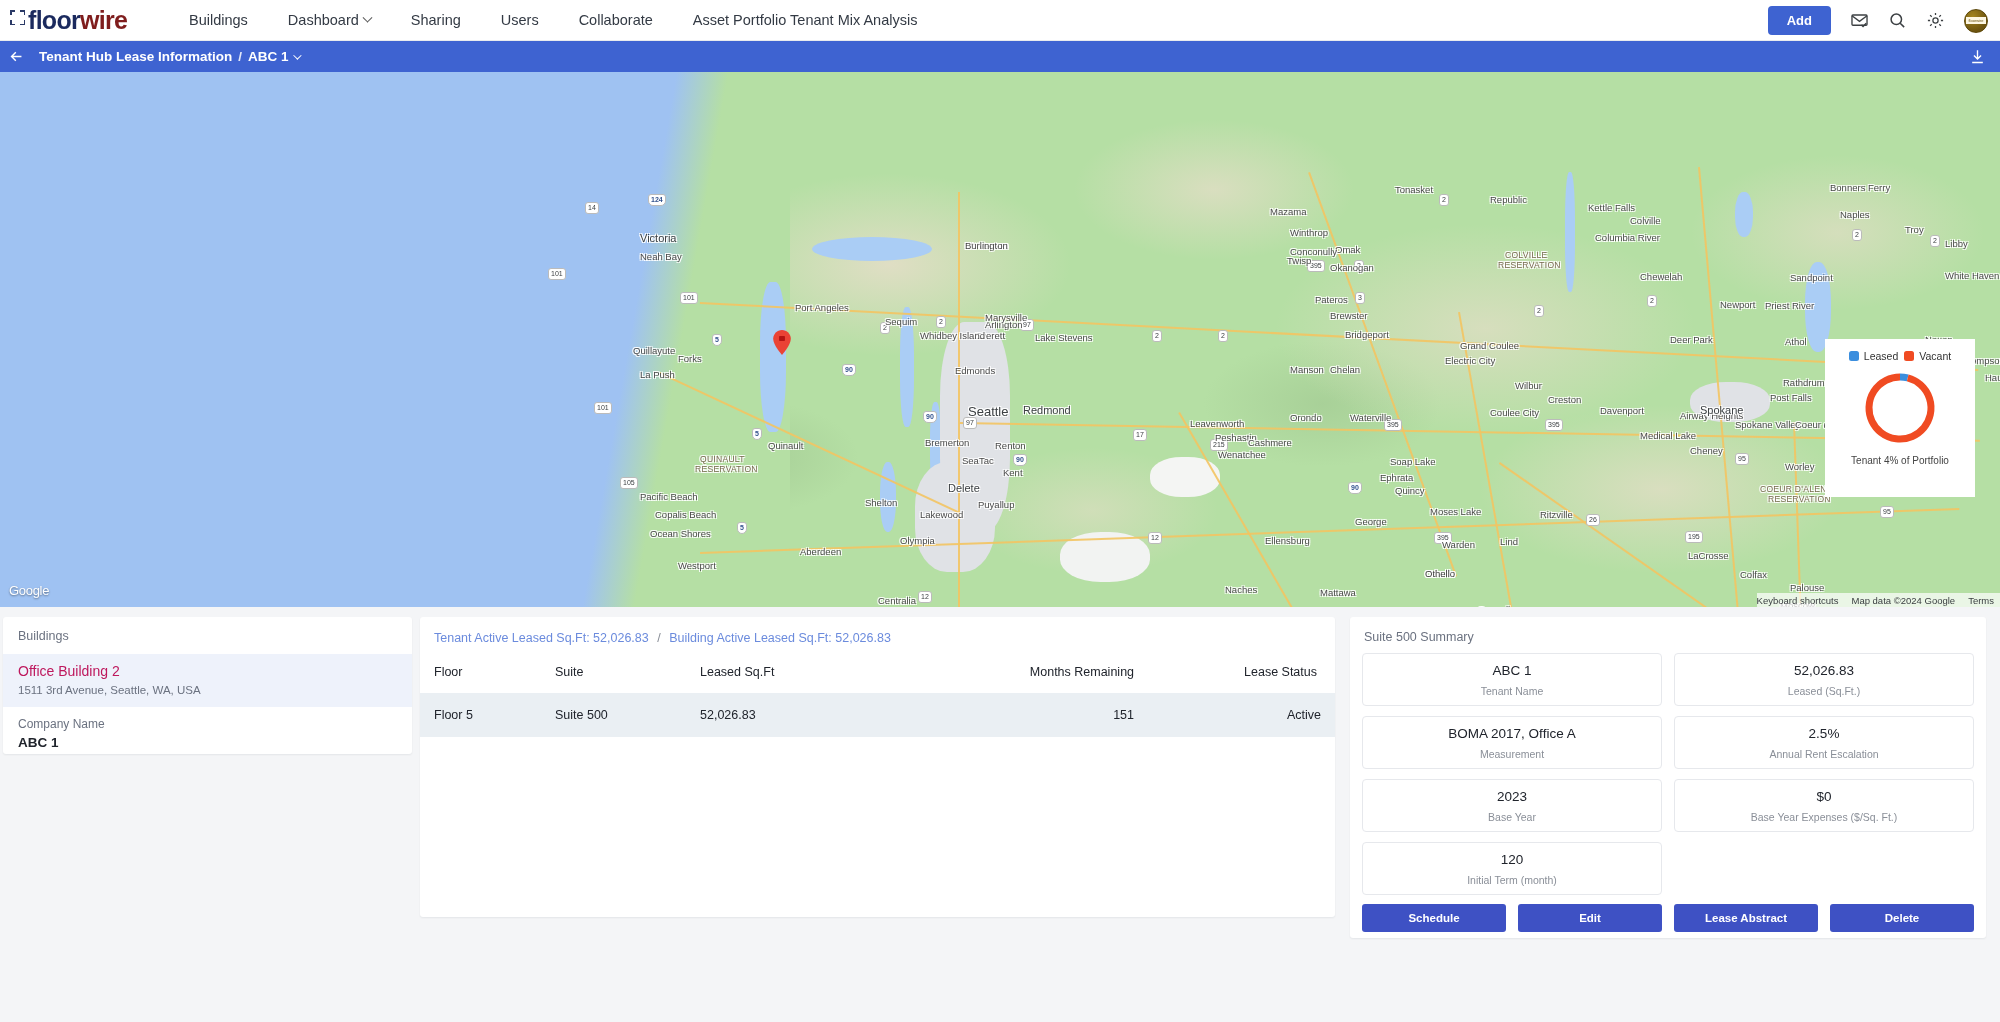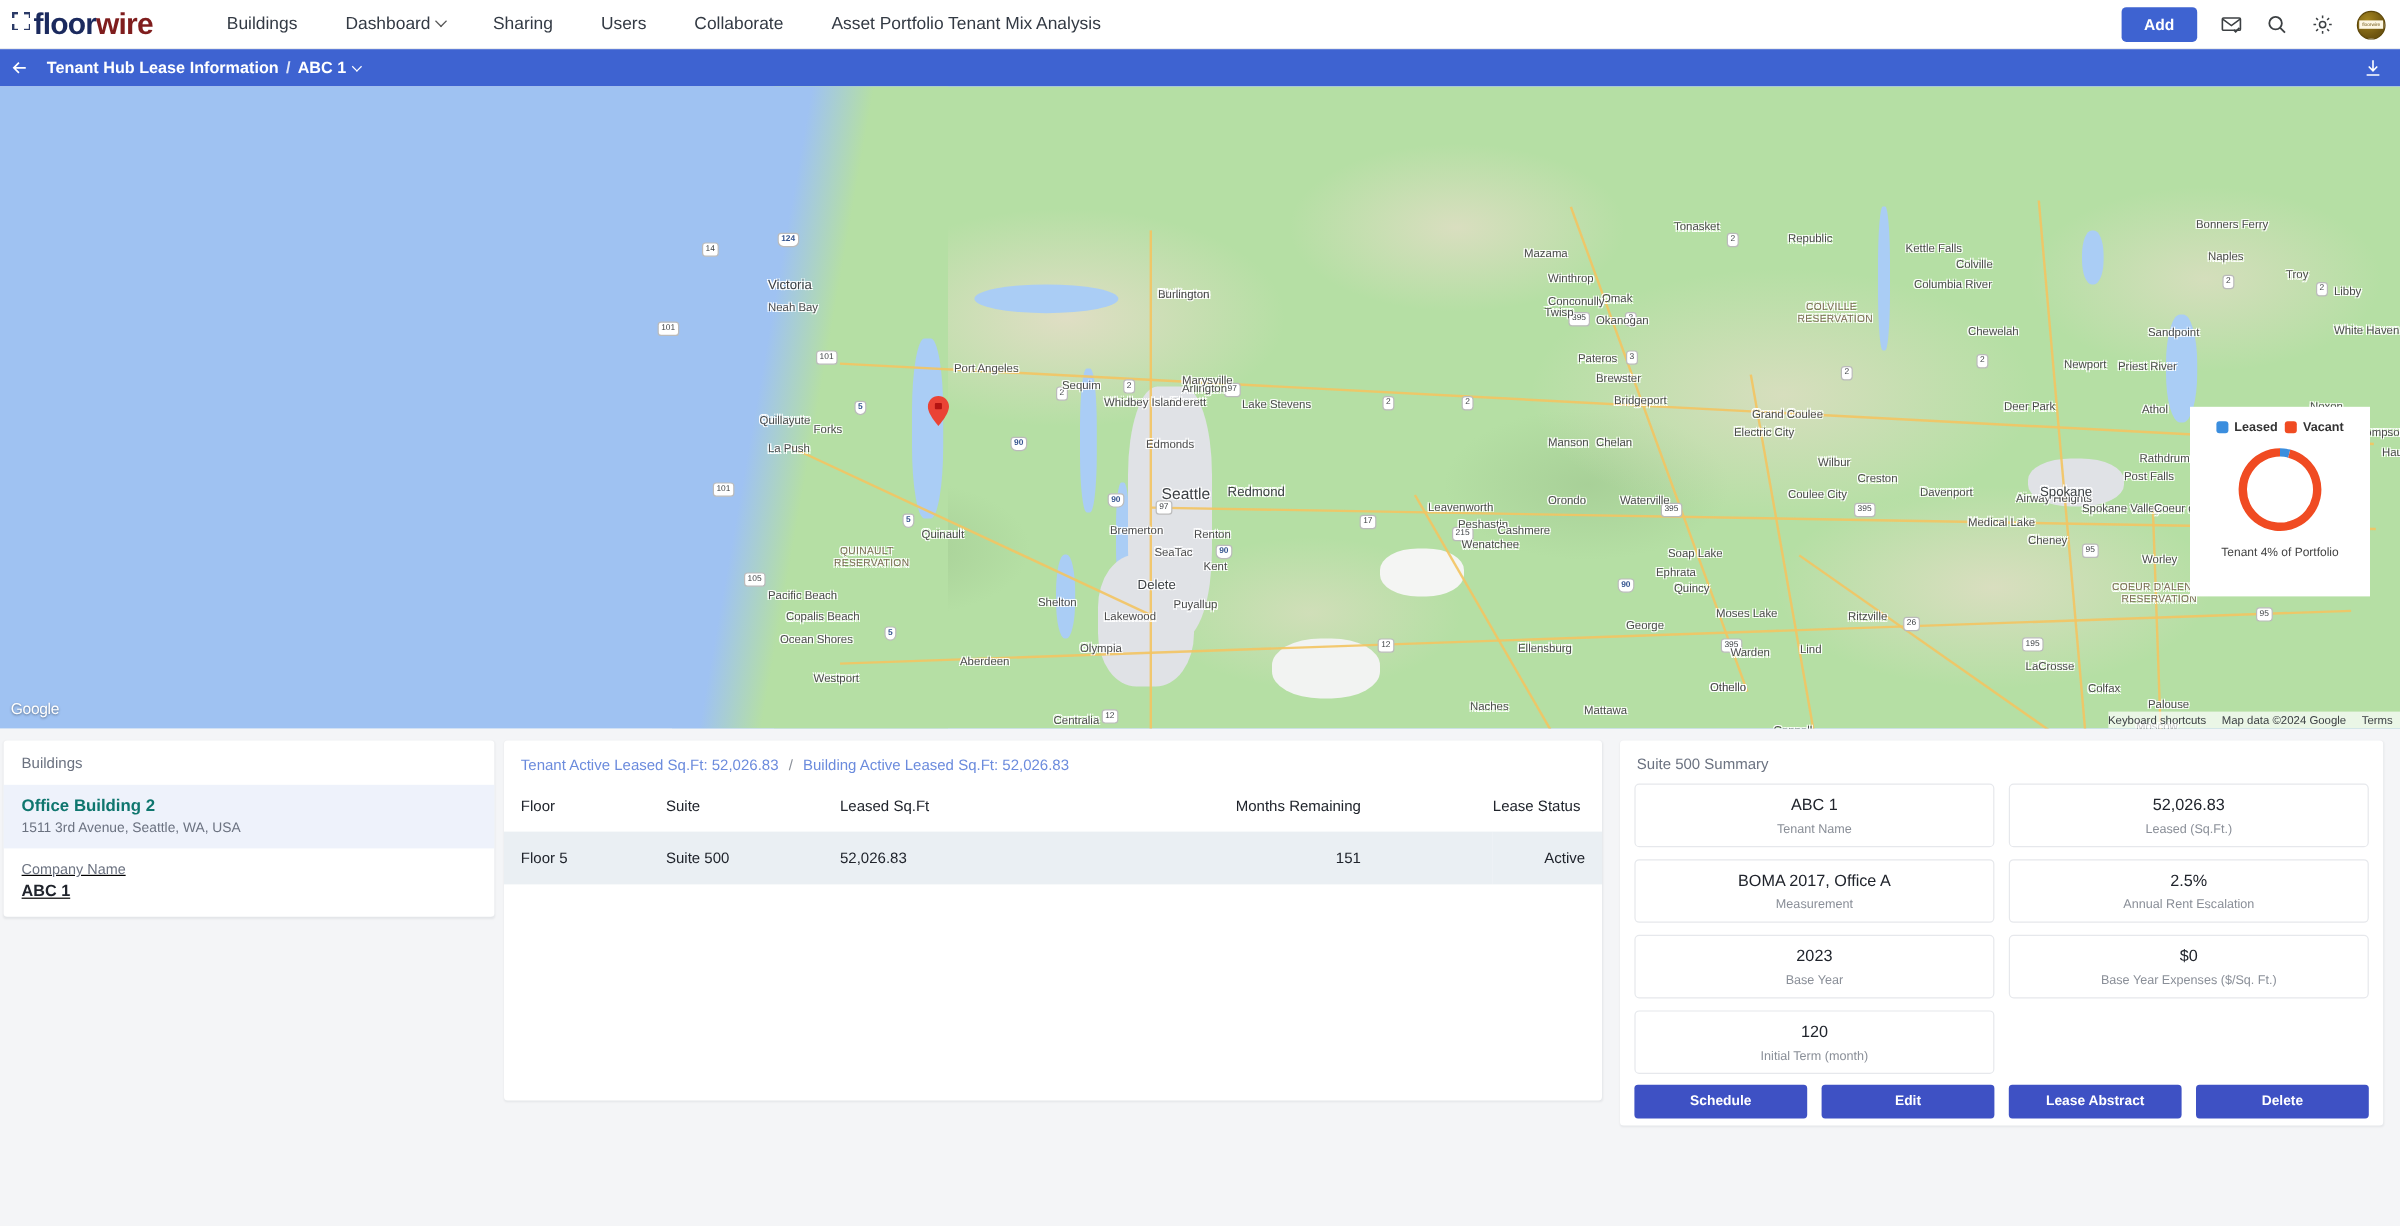--- a/index.html
+++ b/index.html
@@ -142,38 +142,38 @@
     background: rgba(255,255,255,.72); z-index: 6;
   }
   .map-footer span { cursor: pointer; }
 
   
   .donut-card {
     position: absolute; right: 25px; top: 267px; width: 150px; height: 158px;
     background: #fff; z-index: 7; padding-top: 11px;
     display: flex; flex-direction: column; align-items: center;
   }
-  .legend { display: flex; gap: 6px; align-items: center; margin-bottom: 8px; font-weight: bold; }
+  .legend { display: flex; gap: 6px; align-items: center; margin-bottom: 8px; }
   .legend-item { display: flex; align-items: center; gap: 5px; font-size: 10.5px; color: #333; }
   .legend-swatch { width: 10px; height: 10px; border-radius: 2.5px; display:inline-block; }
   .donut-wrap { width: 76px; height: 76px; position: relative; }
   .donut-caption { font-size: 10px; color: #444; margin-top: 9px; }
 
   
   .lower { display: flex; gap: 0; padding: 0; height: 330px; background: #f4f5f7; }
 
   .left-col { width: 420px; padding: 10px 8px 0 3px; }
   .card { background: #fff; border-radius: 3px; box-shadow: 0 1px 2px rgba(16,24,40,.07); }
   .sec-title { font-size: 12.5px; color: #6b7280; padding: 12px 15px 11px; }
   .bld-row {
     background: #eef2fb; padding: 9px 15px 11px; cursor: pointer;
   }
-  .bld-name { font-size: 14px; font-weight: 700; color: #0f766e; }
+  .bld-name { font-size: 14px; font-weight: 400; color: #be185d; }
   .bld-addr { font-size: 11.5px; color: #6b7280; margin-top: 5px; }
-  .cn-row { padding: 10px 15px 14px; text-decoration: underline; }
+  .cn-row { padding: 10px 15px 4px; }
   .cn-label { font-size: 12px; color: #6b7280; }
   .cn-value { font-size: 13.5px; font-weight: 700; color: #20242c; margin-top: 4px; }
 
   .mid-col { width: 915px; padding: 10px 0 0 0; }
   .mid-card { background: #fff; border-radius: 3px; min-height: 300px; box-shadow: 0 1px 2px rgba(16,24,40,.07); }
   .sqft-line { padding: 14px 14px 12px; font-size: 12.5px; color: #6b8bdd; }
   .sqft-line a { color: #6b8bdd; text-decoration: none; cursor: pointer; }
   .sqft-sep { color: #8a8f98; margin: 0 5px; }
   table.lease { width: 100%; border-collapse: collapse; }
   table.lease th {

